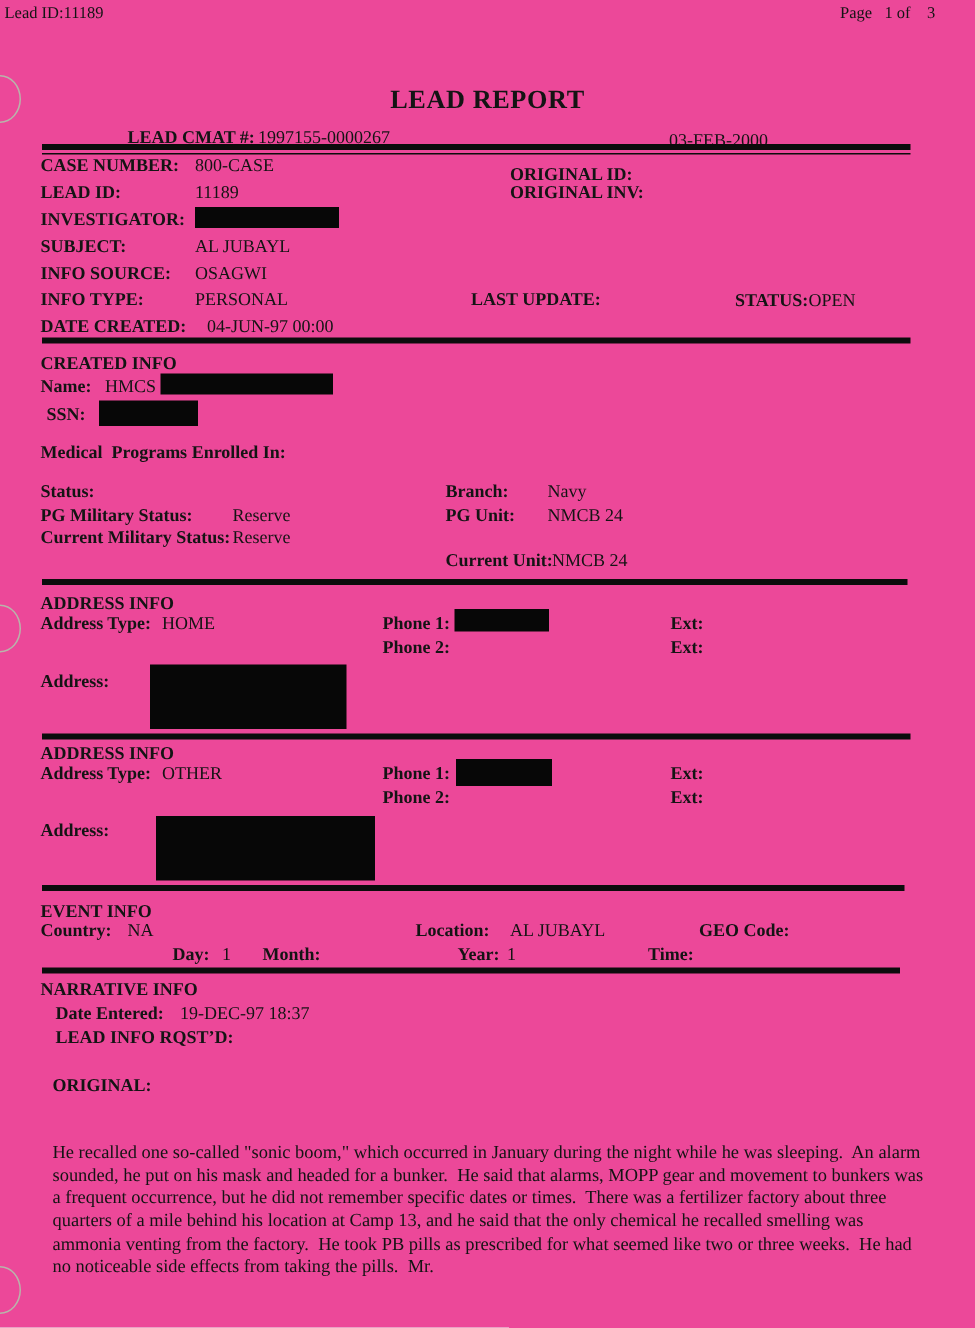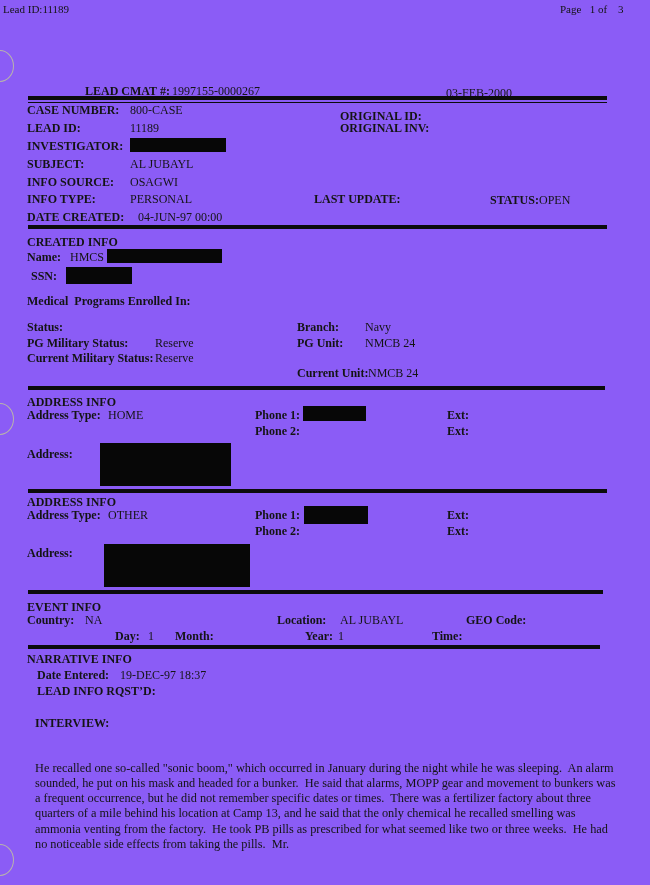--- a/index.html
+++ b/index.html
@@ -1,18 +1,18 @@
 <!DOCTYPE html>
 <html><head>
 <meta charset="utf-8">
 <style>
   html,body{margin:0;padding:0;background:#e8e8e8;}
   .page{
     position:relative;width:650px;height:885px;margin:0 auto;
-    background:#8b5cf6;color:#141414;overflow:hidden;
+    background:#ec4899;color:#141414;overflow:hidden;
     font-family:"Liberation Serif","DejaVu Serif",serif;
     font-size:12px;line-height:14px;
   }
   .abs{position:absolute;white-space:nowrap;}
   .b{font-weight:bold;}
   .pre{white-space:pre;}
   .rule{position:absolute;background:#0c0c0c;}
   .redact{position:absolute;background:#070707;}
   .inline-redact{display:inline-block;background:#070707;height:11px;vertical-align:-1px;}
   .title{font-size:17.5px;letter-spacing:.4px;font-weight:bold;line-height:20px;}
@@ -33,20 +33,21 @@
 
 <div class="page">
 
   <div class="arc" style="top:50px;"></div>
   <div class="arc" style="top:403px;"></div>
   <div class="arc" style="top:844px;"></div>
 
   <div class="abs small" style="left:3px;top:2px;">Lead ID:11189</div>
   <div class="abs small pre" style="left:560px;top:2px;">Page   1 of    3</div>
 
+  <div class="abs title" style="left:0;top:56px;width:650px;text-align:center;white-space:normal;">LEAD REPORT</div>
 
   <div class="abs b" style="left:85px;top:84px;">LEAD CMAT #:</div>
   <div class="abs" style="left:172px;top:84px;">1997155-0000267</div>
   <div class="abs" style="left:446px;top:86px;">03-FEB-2000</div>
 
   <div class="rule" style="left:28px;top:96px;width:579px;height:4px;"></div>
   <div class="rule" style="left:28px;top:102px;width:579px;height:1px;"></div>
 
   <div class="abs b" style="left:27px;top:103px;">CASE NUMBER:</div>
   <div class="abs" style="left:130px;top:103px;">800-CASE</div>
@@ -142,19 +143,19 @@
   <div class="abs" style="left:338px;top:629px;">1</div>
   <div class="abs b" style="left:432px;top:629px;">Time:</div>
 
   <div class="rule" style="left:28px;top:645px;width:572px;height:4px;"></div>
 
   <div class="abs b" style="left:27px;top:652px;">NARRATIVE INFO</div>
   <div class="abs b" style="left:37px;top:668px;">Date Entered:</div>
   <div class="abs" style="left:120px;top:668px;">19-DEC-97 18:37</div>
   <div class="abs b" style="left:37px;top:684px;">LEAD INFO RQST’D:</div>
 
-  <div class="abs b" style="left:35px;top:716px;">INTERVIEW:</div>
+  <div class="abs b" style="left:35px;top:716px;">ORIGINAL:</div>
 
   <div class="narr">
     <div><span>He recalled one so-called "sonic boom," which occurred in January during the night while he was sleeping.  An alarm sounded, he put on his mask and headed for a bunker.  He said that alarms, MOPP gear and movement to bunkers was a frequent occurrence, but he did not remember specific dates or times.  There was a fertilizer factory about three quarters of a mile behind his location at Camp 13, and he said that the only chemical he recalled smelling was ammonia venting from the factory.  He took PB pills as prescribed for what seemed like two or three weeks.  He had no noticeable side effects from taking the pills.  Mr.</span></div>
   </div>
 
 </div>
 
 </body></html>

